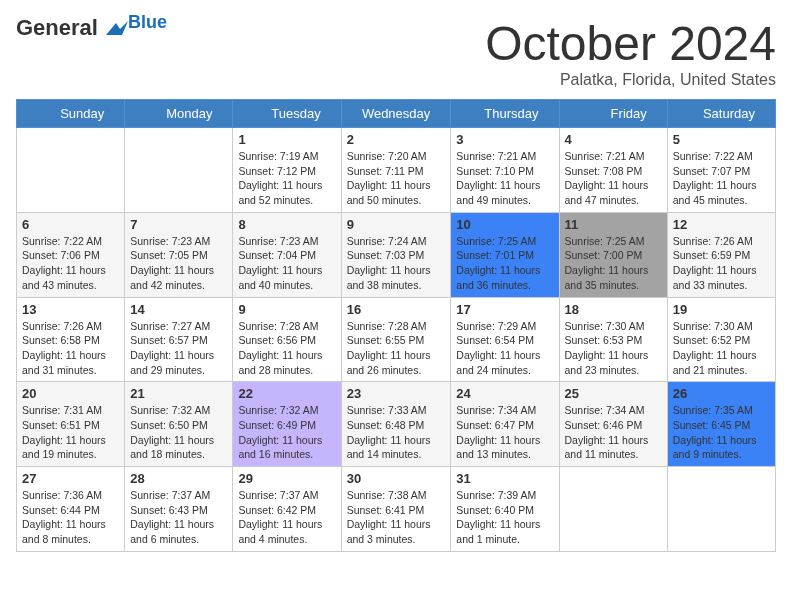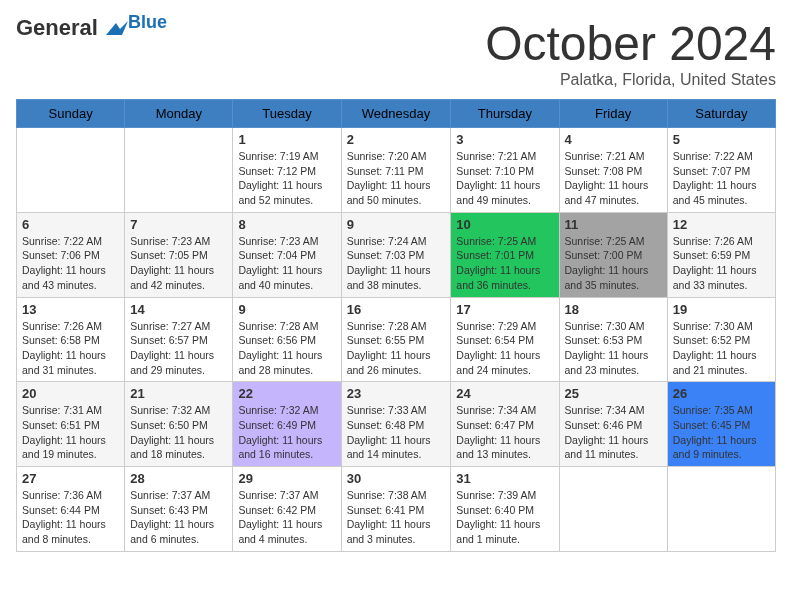--- a/index.html
+++ b/index.html
@@ -33,23 +33,23 @@
       font-size: 16px;
       color: #555;
     }
     .calendar {
       width: 100%;
       border-collapse: collapse;
       font-size: 11px;
     }
     .calendar th {
       background-color: #3d7fc1;
-      color: #000000;
+      color: #ffffff;
       padding: 6px 20px;
-      text-align: center;
+      text-align: right;
       font-size: 13px;
       font-weight: normal;
       border: 1px solid #5590cc;
     }
     .calendar td {
       border: 1px solid #ccc;
       vertical-align: top;
       padding: 4px 5px;
       height: 80px;
       width: 108px;
@@ -150,21 +150,21 @@
           <div class="day-info">Sunrise: 7:23 AM<br>Sunset: 7:05 PM<br>Daylight: 11 hours and 42 minutes.</div>
         </td>
         <td style="background-color: rgb(245, 245, 245);">
           <span class="day-number">8</span>
           <div class="day-info">Sunrise: 7:23 AM<br>Sunset: 7:04 PM<br>Daylight: 11 hours and 40 minutes.</div>
         </td>
         <td style="background-color: rgb(245, 245, 245);">
           <span class="day-number">9</span>
           <div class="day-info">Sunrise: 7:24 AM<br>Sunset: 7:03 PM<br>Daylight: 11 hours and 38 minutes.</div>
         </td>
-        <td style="background-color: #22c55e;">
+        <td style="background-color: #3b82f6;">
           <span class="day-number">10</span>
           <div class="day-info">Sunrise: 7:25 AM<br>Sunset: 7:01 PM<br>Daylight: 11 hours and 36 minutes.</div>
         </td>
         <td style="background-color: #a3a3a3;">
           <span class="day-number">11</span>
           <div class="day-info">Sunrise: 7:25 AM<br>Sunset: 7:00 PM<br>Daylight: 11 hours and 35 minutes.</div>
         </td>
         <td style="background-color: rgb(245, 245, 245);">
           <span class="day-number">12</span>
           <div class="day-info">Sunrise: 7:26 AM<br>Sunset: 6:59 PM<br>Daylight: 11 hours and 33 minutes.</div>

